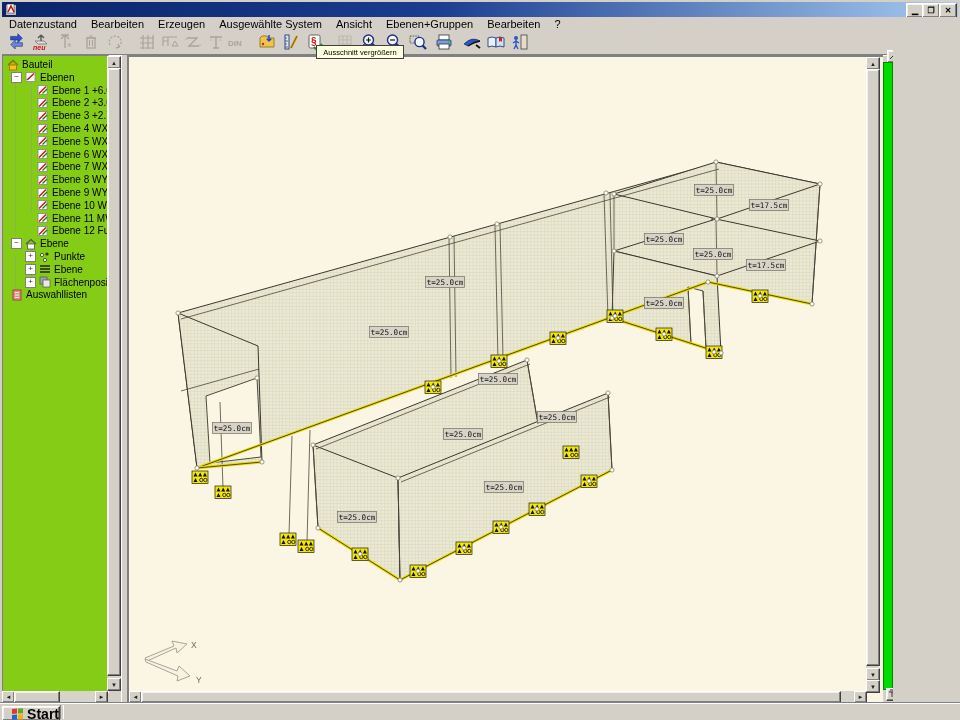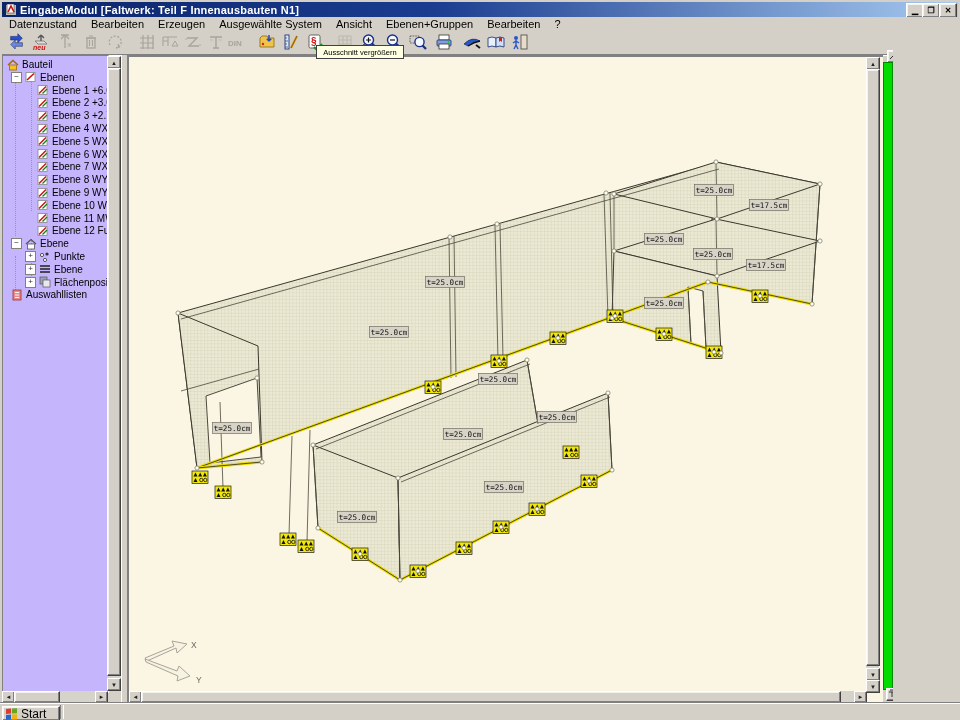--- a/index.html
+++ b/index.html
@@ -24,21 +24,21 @@
   
   #toolbar{left:2px;top:30px;width:956px;height:24px;background:#d4d0c8;
     border-bottom:1px solid #808080;box-shadow:0 1px 0 #fff;}
   .tbtn{position:absolute;top:1px;width:23px;height:22px;display:flex;
     align-items:center;justify-content:flex-end;}
   
   #tooltip{left:316px;top:45px;width:86px;height:12px;background:#ffffe1;
     border:1px solid #404040;font-size:7.5px;display:flex;align-items:center;
     justify-content:center;z-index:50;color:#000;}
   
-  #treepanel{left:2px;top:55px;width:105px;height:636px;background:#c4b5fd;overflow:hidden;}
+  #treepanel{left:2px;top:55px;width:105px;height:636px;background:#84cc16;overflow:hidden;}
   .trow{position:absolute;height:13px;display:flex;align-items:center;
     font-size:10px;white-space:nowrap;color:#000;}
   .texp{width:9px;height:9px;background:#fff;border:1px solid #848078;
     font-size:8px;line-height:7px;text-align:center;color:#333;margin-right:3px;flex:none;}
   .ticon{width:12px;height:12px;margin-right:3px;flex:none;}
   .tline{position:absolute;border-left:1px dotted #9a968c;width:0;}
   
   .sb{background:#d6d3ca;}
   .sbtn{background:#d4d0c8;border-top:1px solid #fff;border-left:1px solid #fff;
     border-right:1px solid #404040;border-bottom:1px solid #404040;
@@ -48,38 +48,37 @@
   #canvas-frame{left:127px;top:55px;width:754px;height:648px;
     border-top:2px solid #808080;border-left:2px solid #808080;background:#fbf6e3;}
   
   #greenstrip{left:883px;top:62px;width:8px;height:626px;background:#00dc00;
     border:1px solid #008800;}
   #rightpanel{left:893px;top:48px;width:65px;height:655px;background:#d4d0c8;}
   
   #taskbar{left:0;top:703px;width:960px;height:17px;background:#d4d0c8;
     border-top:1px solid #fff;box-shadow:0 -1px 0 #808080;}
   #startbtn{left:2px;top:706px;width:54px;height:13px;display:flex;align-items:center;
-    font-size:12px;font-weight:normal;padding-left:2px;}
+    font-size:14px;font-weight:bold;padding-left:2px;justify-content:flex-end;}
   svg{display:block;}
   .lbl-text{font-family:"DejaVu Sans Mono",monospace;font-size:7.6px;fill:#111;}
 </style>
 </head>
 <body>
 
 <div id="window">
 
   <div id="titlebar" class="abs">
     <span class="abs" style="left:4px;top:2px;width:12px;height:12px;">
       <svg width="12" height="12">
           <rect x="0" y="1" width="10" height="10" fill="#c0bcb4"></rect>
           <rect x="1" y="0" width="7" height="9" fill="#fff" stroke="#555" stroke-width="0.7"></rect>
           <path d="M2 8 L5 2 L8 8" stroke="#cc1111" stroke-width="1.6" fill="none"></path>
         </svg>
     </span>
-    <span id="title-text" style="margin-left:18px">EingabeModul [Faltwerk: Teil F Innenausbauten N1]</span>
     <span class="abs wbtn raised" style="left:904px;top:1px;">▁</span>
     <span class="abs wbtn raised" style="left:920px;top:1px;">❐</span>
     <span class="abs wbtn raised" style="left:937px;top:1px;">✕</span>
   </div>
 
   <div id="menubar" class="abs">
       <span>Datenzustand</span>
       <span>Bearbeiten</span>
       <span>Erzeugen</span>
       <span>Ausgewählte System</span>

